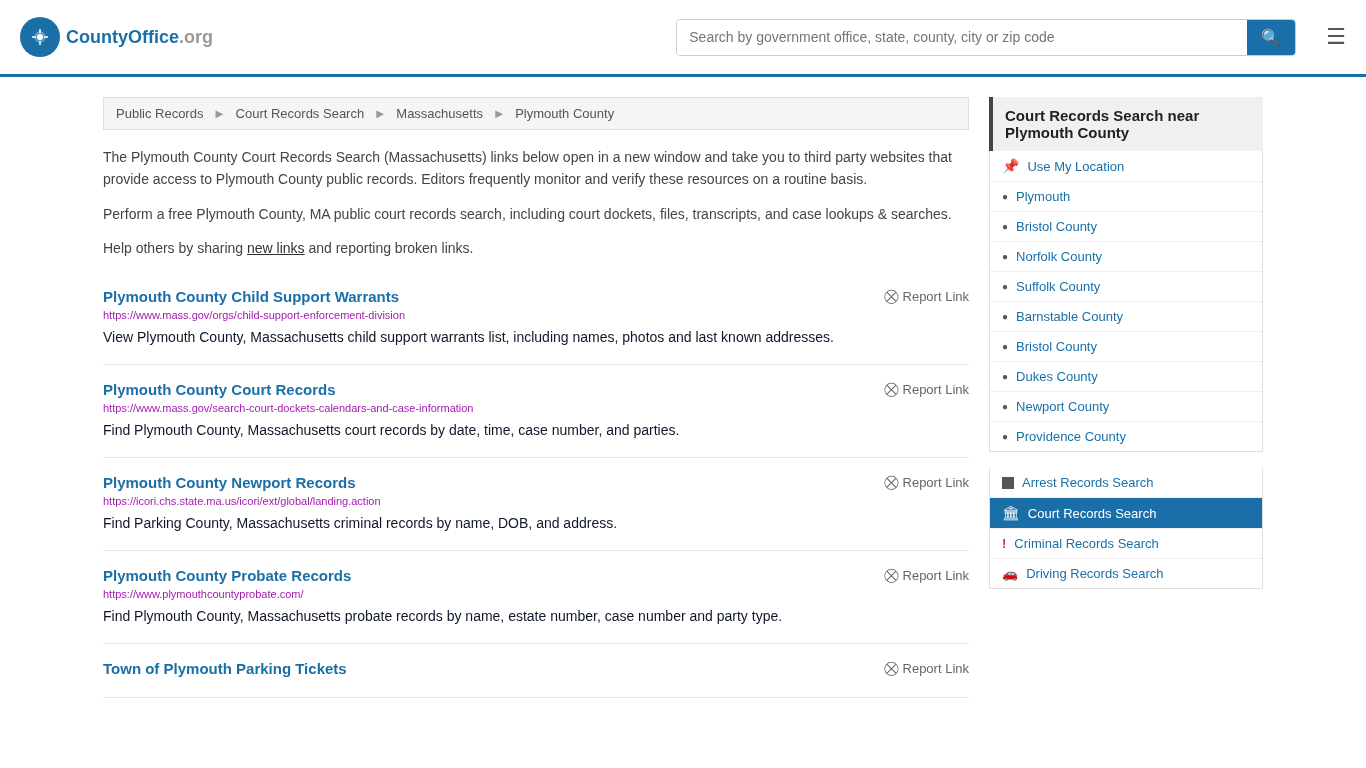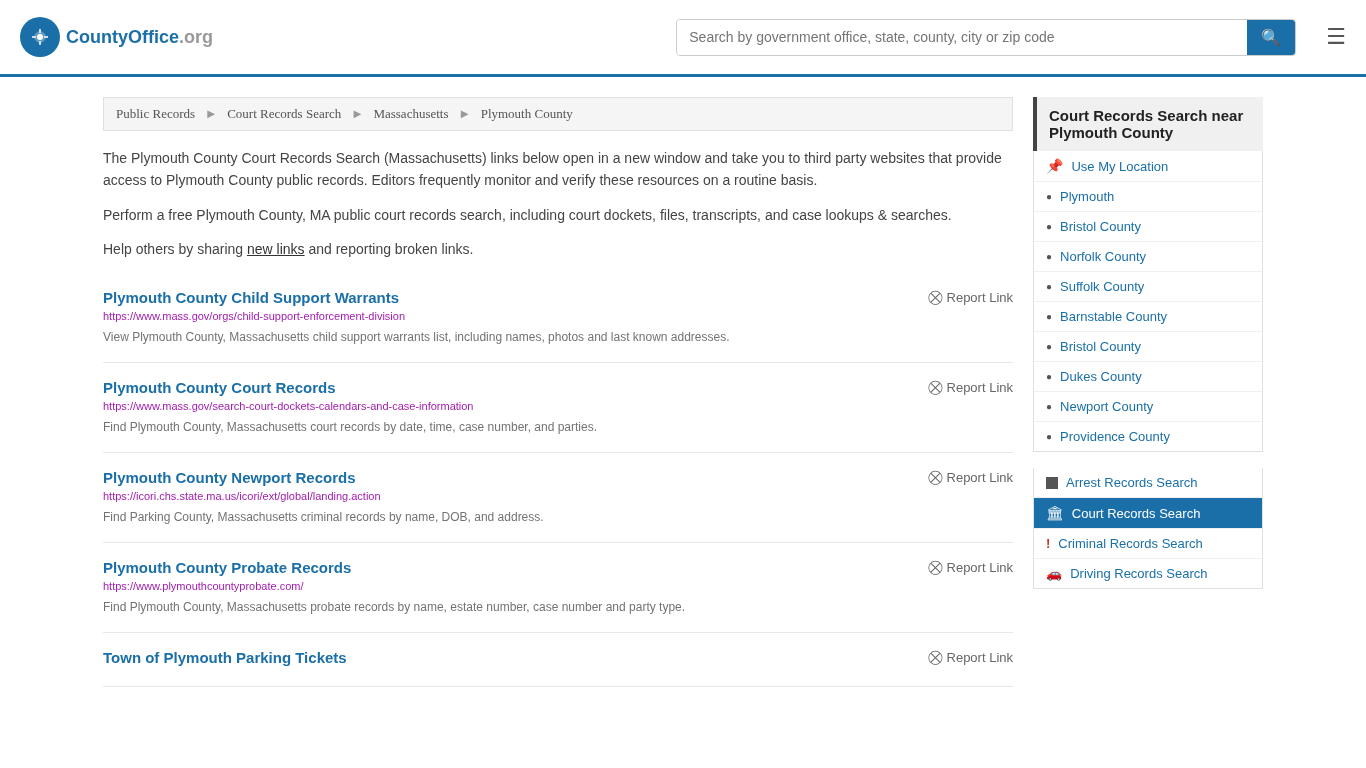--- a/index.html
+++ b/index.html
@@ -74,42 +74,42 @@
       max-width: 1200px;
       margin: 0 auto;
       padding: 20px;
       display: flex;
       gap: 20px;
     }
     .content-area {
       flex: 1;
     }
     .sidebar {
-      width: 230px;
+      width: 274px;
       flex-shrink: 0;
     }
 
     
     .page-title {
       font-size: 22px;
       font-weight: bold;
       color: #333;
       margin-bottom: 16px;
     }
 
     
     .breadcrumb {
       background: #f5f5f5;
       padding: 8px 12px;
       font-size: 13px;
       color: #555;
       margin-bottom: 16px;
       border: 1px solid #e0e0e0;
     }
-    .breadcrumb a { color: #555; text-decoration: none; font-family: Liberation Serif, serif; }
+    .breadcrumb a { color: #555; text-decoration: none; }
     .breadcrumb span { margin: 0 6px; color: #999; }
 
     
     .description {
       margin-bottom: 12px;
       font-size: 14px;
       line-height: 1.6;
       color: #444;
     }
     .description a { color: #333; }
@@ -142,22 +142,22 @@
       display: flex;
       align-items: center;
       gap: 4px;
     }
     .record-url {
       color: #a21caf;
       font-size: 11px;
       margin-bottom: 6px;
     }
     .record-desc {
-      font-size: 12px;
-      color: #737373;
+      font-size: 14px;
+      color: #0f172a;
       line-height: 1.5;
     }
 
     
     .sidebar-section {
       margin-bottom: 16px;
     }
     .sidebar-header {
       background: #f0f0f0;
       padding: 10px 12px;

